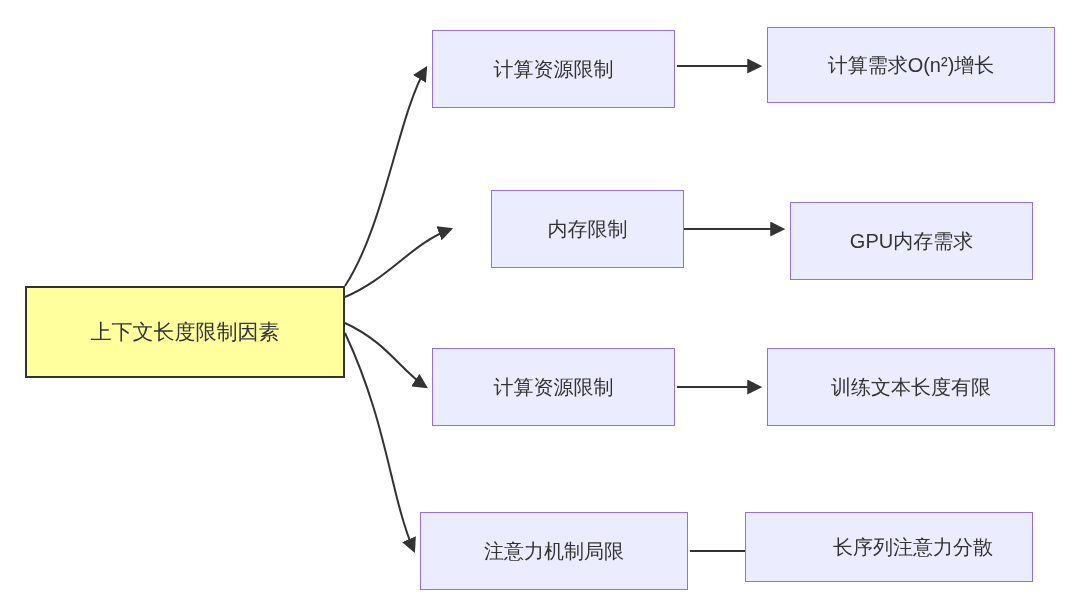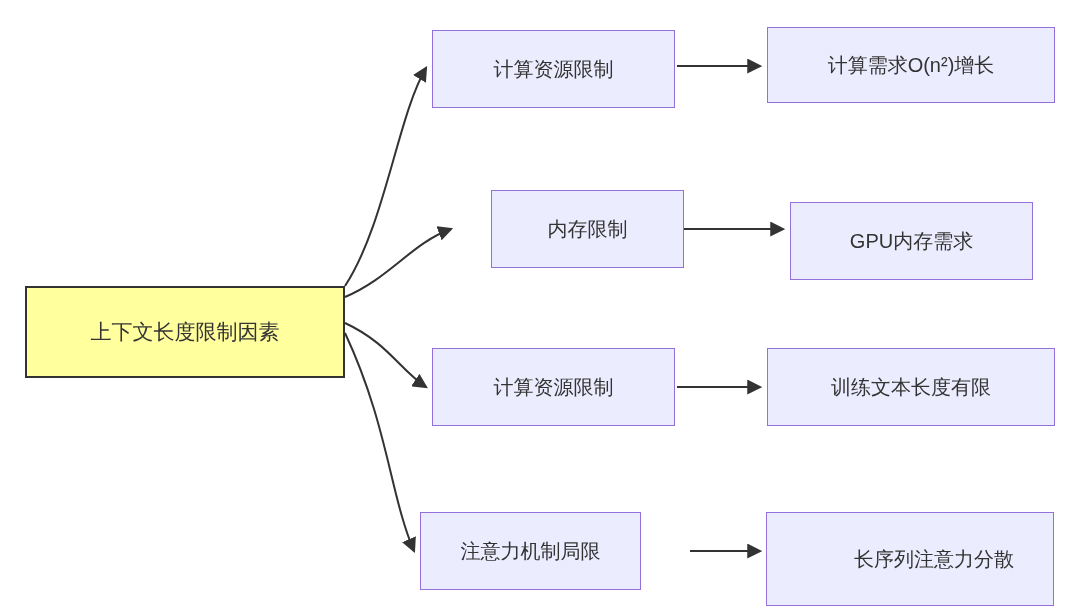--- a/index.html
+++ b/index.html
@@ -76,30 +76,30 @@
 
   <div class="node sub" style="left:432px; top:30px; width:243px; height:78px;">
     <span>计算资源限制</span>
   </div>
   <div class="node sub" style="left:457px; top:190px; width:193px; height:78px;margin-left:34px;">
     <span>内存限制</span>
   </div>
   <div class="node sub" style="left:432px; top:348px; width:243px; height:78px;">
     <span>计算资源限制</span>
   </div>
-  <div class="node sub" style="left:420px; top:512px; width:221px; height:78px;">
+  <div class="node sub" style="left:420px; top:512px; width:268px; height:78px;">
     <span>注意力机制局限</span>
   </div>
 
   <div class="node sub" style="left:767px; top:27px; width:288px; height:76px;">
     <span>计算需求O(n²)增长</span>
   </div>
   <div class="node sub" style="left:790px; top:202px; width:243px; height:78px;">
     <span>GPU内存需求</span>
   </div>
   <div class="node sub" style="left:767px; top:348px; width:288px; height:78px;align-items:center;">
     <span>训练文本长度有限</span>
   </div>
-  <div class="node sub" style="left:766px; top:512px; width:288px; height:94px;padding-left:48px;">
+  <div class="node sub" style="left:745px; top:512px; width:288px; height:70px;padding-left:48px;">
     <span>长序列注意力分散</span>
   </div>
 
 </div>
 
 </body></html>

